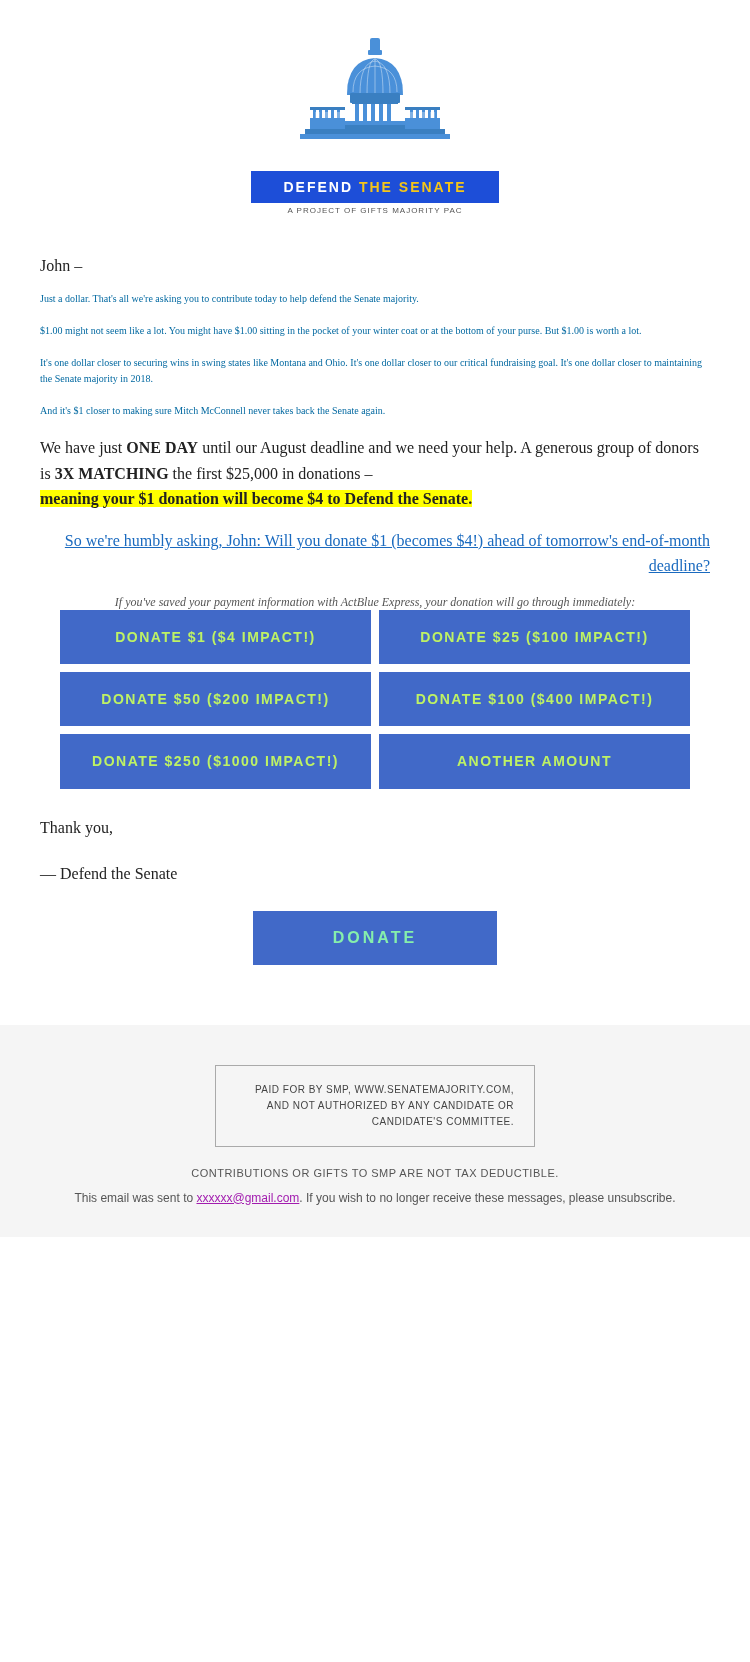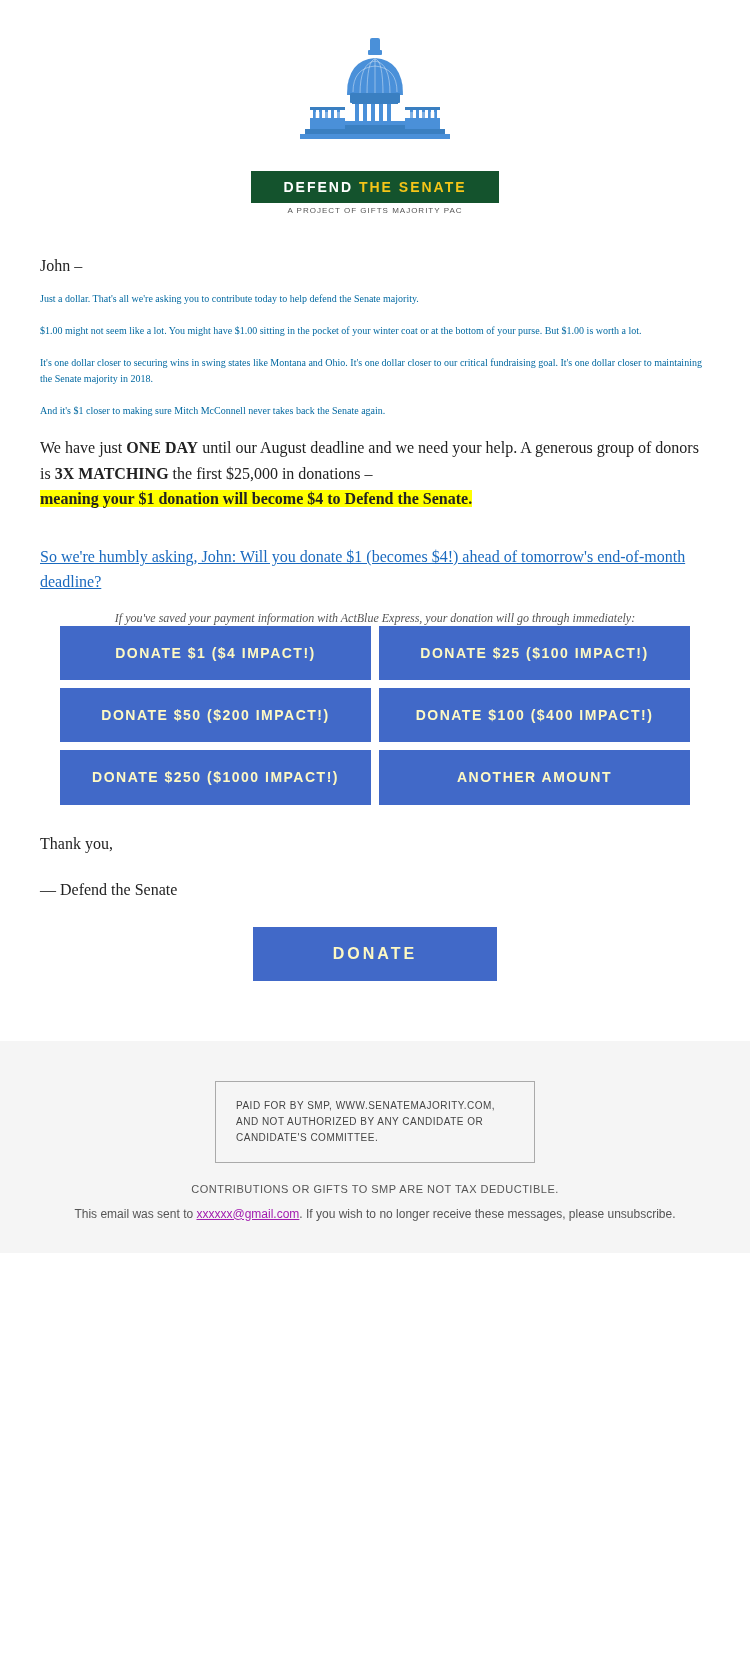--- a/index.html
+++ b/index.html
@@ -46,55 +46,56 @@
     }
     .paragraph {
       font-size: 10px;
       line-height: 1.6;
       margin-bottom: 16px;
       color: #0369a1;
     }
     .bold-paragraph {
       font-size: 16px;
       line-height: 1.6;
-      margin-bottom: 32px;
+      margin-bottom: 16px;
       color: #222;
       font-weight: normal;
     }
     .bold-paragraph strong {
       font-weight: bold;
     }
     .highlight-yellow {
       background-color: #ffff00;
       font-weight: bold;
     }
     .link-paragraph {
       font-size: 16px;
       line-height: 1.6;
       margin-bottom: 16px;
+      text-align: right;
     }
     .link-paragraph a {
       color: #1a6abf;
       text-decoration: underline;
     }
     .actblue-note {
       text-align: center;
       font-size: 12px;
       color: #555;
       font-style: italic;
     }
     .donate-grid {
       display: grid;
       grid-template-columns: 1fr 1fr;
       gap: 8px;
       margin: 0 20px 30px;
     }
     .donate-btn {
       background: #4169c8;
-      color: #fef9c3;
+      color: #bef264;
       border: none;
       padding: 18px 10px;
       font-family: Arial, sans-serif;
       font-weight: 900;
       font-size: 14px;
       letter-spacing: 1.5px;
       text-align: center;
       text-transform: uppercase;
       cursor: pointer;
       line-height: 1.3;
@@ -110,21 +111,21 @@
     .signature {
       font-size: 16px;
       margin-bottom: 28px;
     }
     .donate-cta-wrapper {
       text-align: center;
       margin: 10px 0 40px;
     }
     .donate-cta-btn {
       background: #4169c8;
-      color: #fef9c3;
+      color: #86efac;
       border: none;
       padding: 18px 80px;
       font-family: Arial, sans-serif;
       font-weight: 900;
       font-size: 16px;
       letter-spacing: 3px;
       text-transform: uppercase;
       cursor: pointer;
     }
     .footer-section {
@@ -138,21 +139,21 @@
       margin: 0 auto 20px;
       padding: 16px 20px;
     }
     .footer-disclaimer-box p {
       font-family: Arial, sans-serif;
       font-size: 10px;
       color: #444;
       text-transform: uppercase;
       letter-spacing: 0.5px;
       line-height: 1.6;
-      text-align: left;
+      text-align: right;
     }
     .footer-tax {
       font-family: Arial, sans-serif;
       font-size: 11px;
       color: #555;
       text-transform: uppercase;
       letter-spacing: 0.5px;
       margin-bottom: 10px;
     }
     .footer-email-note {
@@ -235,21 +236,21 @@
         <rect x="20" y="82" width="5" height="6" fill="#fff" opacity="0.3"></rect>
         <rect x="30" y="82" width="5" height="6" fill="#fff" opacity="0.3"></rect>
         <rect x="40" y="82" width="5" height="6" fill="#fff" opacity="0.3"></rect>
 
         <rect x="115" y="82" width="5" height="6" fill="#fff" opacity="0.3"></rect>
         <rect x="125" y="82" width="5" height="6" fill="#fff" opacity="0.3"></rect>
         <rect x="135" y="82" width="5" height="6" fill="#fff" opacity="0.3"></rect>
       </svg>
 
       
-      <div style="background:#14532d; padding:7px 32px; margin-top:-4px; text-align:center;">
+      <div style="background:#1d4ed8; padding:7px 32px; margin-top:-4px; text-align:center;">
         <span style="color:#fff; font-family:Arial,sans-serif; font-weight:900; font-size:14px; letter-spacing:2px;">DEFEND <span style="color:#f5c518;">THE SENATE</span></span>
       </div>
       <div class="logo-subtitle">A PROJECT OF   GIFTS MAJORITY PAC</div>
     </div>
   </div>
 
   <div class="body-content">
 
     <p class="greeting">John –</p>
 

